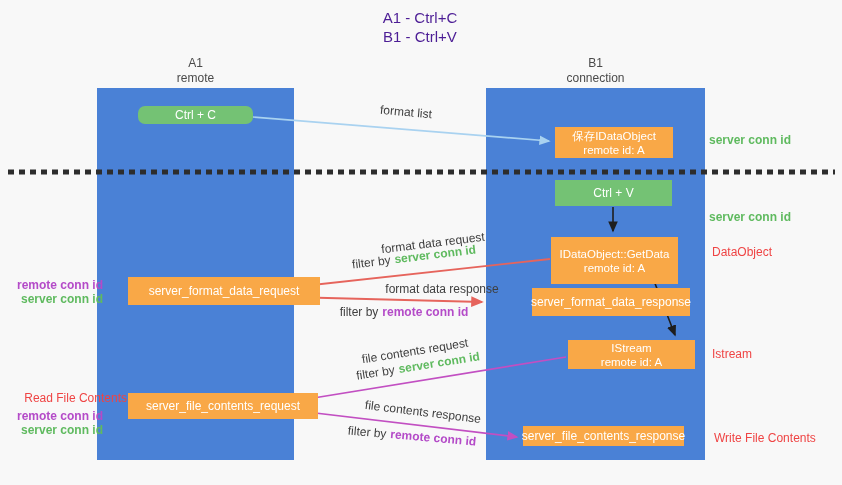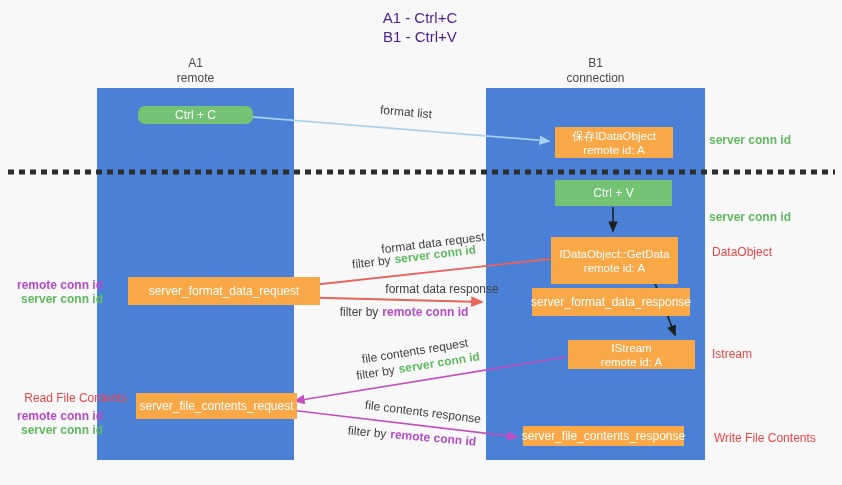--- a/index.html
+++ b/index.html
@@ -124,21 +124,21 @@
 
   <div class="abs node orange" style="left:487px;top:288px;width:158px;height:28px;margin-left:45px;">
     <span>server_format_data_response</span>
   </div>
 
   <div class="abs node orange" style="left:568px;top:340px;width:127px;height:29px;">
     <span class="l2">IStream</span>
     <span class="l2">remote id: A</span>
   </div>
 
-  <div class="abs node orange" style="left:136px;top:393px;width:161px;height:26px;">
+  <div class="abs node orange" style="left:128px;top:393px;width:190px;height:26px;">
     <span>server_file_contents_request</span>
   </div>
 
   <div class="abs node orange" style="left:523px;top:426px;width:161px;height:20px;">
     <span>server_file_contents_response</span>
   </div>
 
   <div class="abs sideline bold-green" style="left:709px;top:133px;">server conn id</div>
   <div class="abs sideline bold-green" style="left:709px;top:210px;">server conn id</div>
   <div class="abs sideline darktxt" style="left:712px;top:245px;">DataObject</div>

